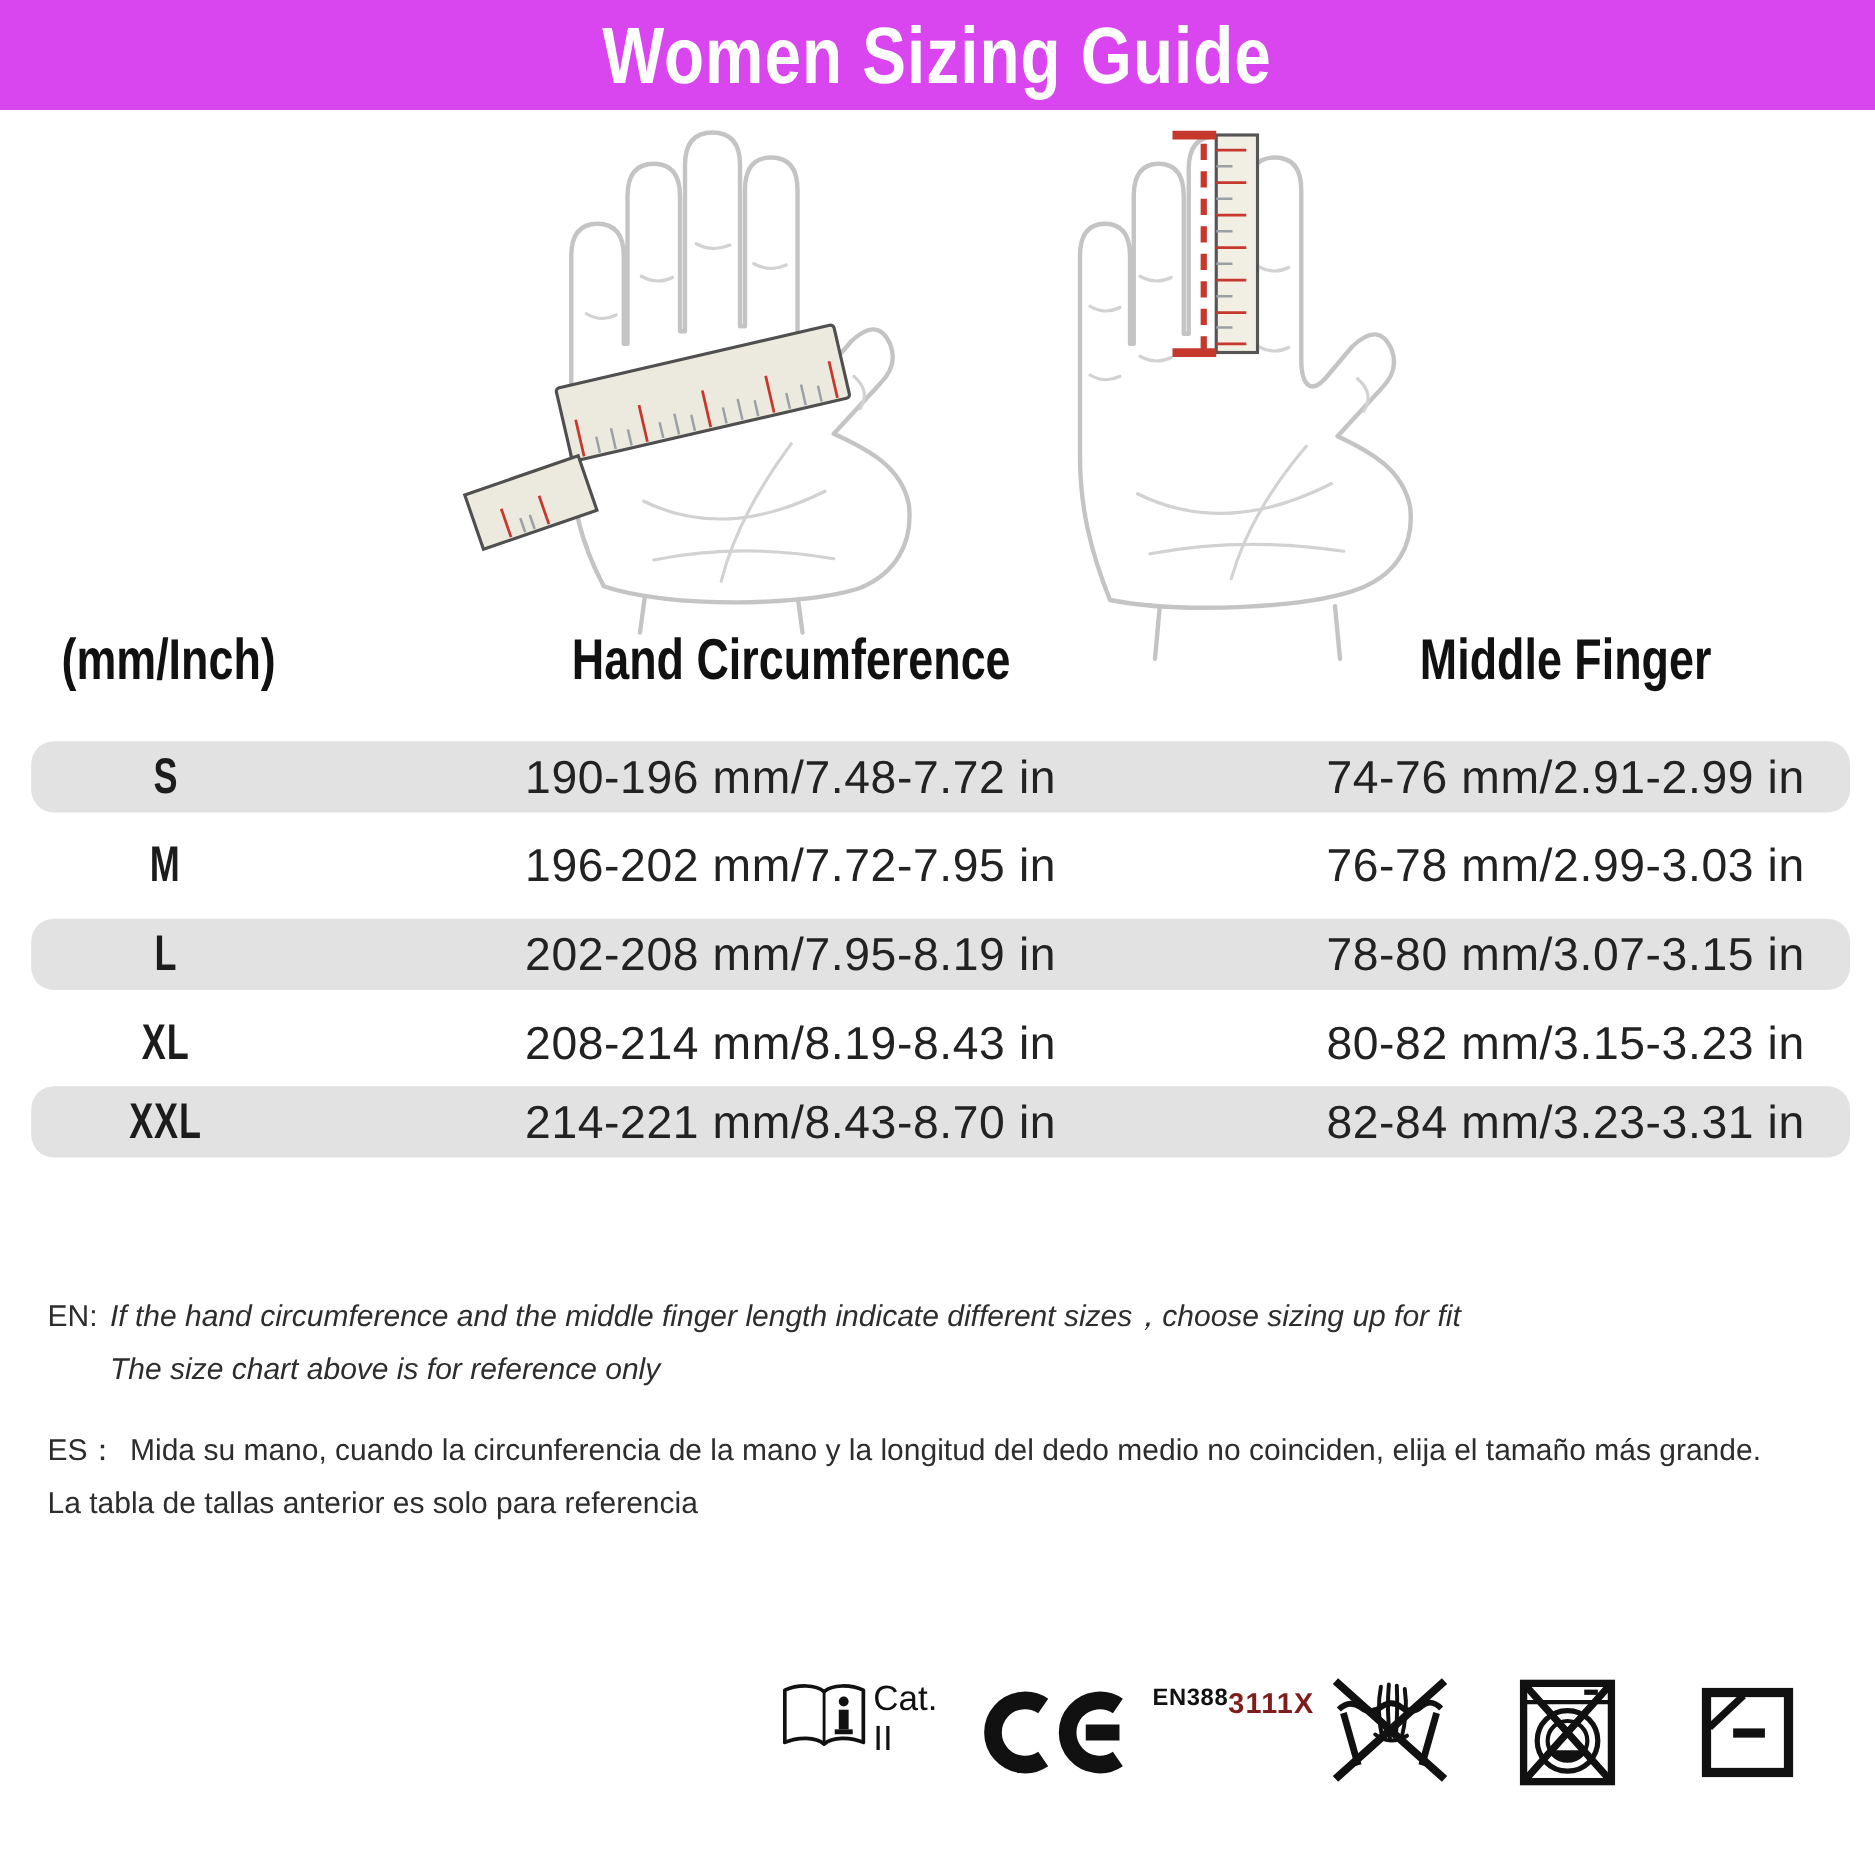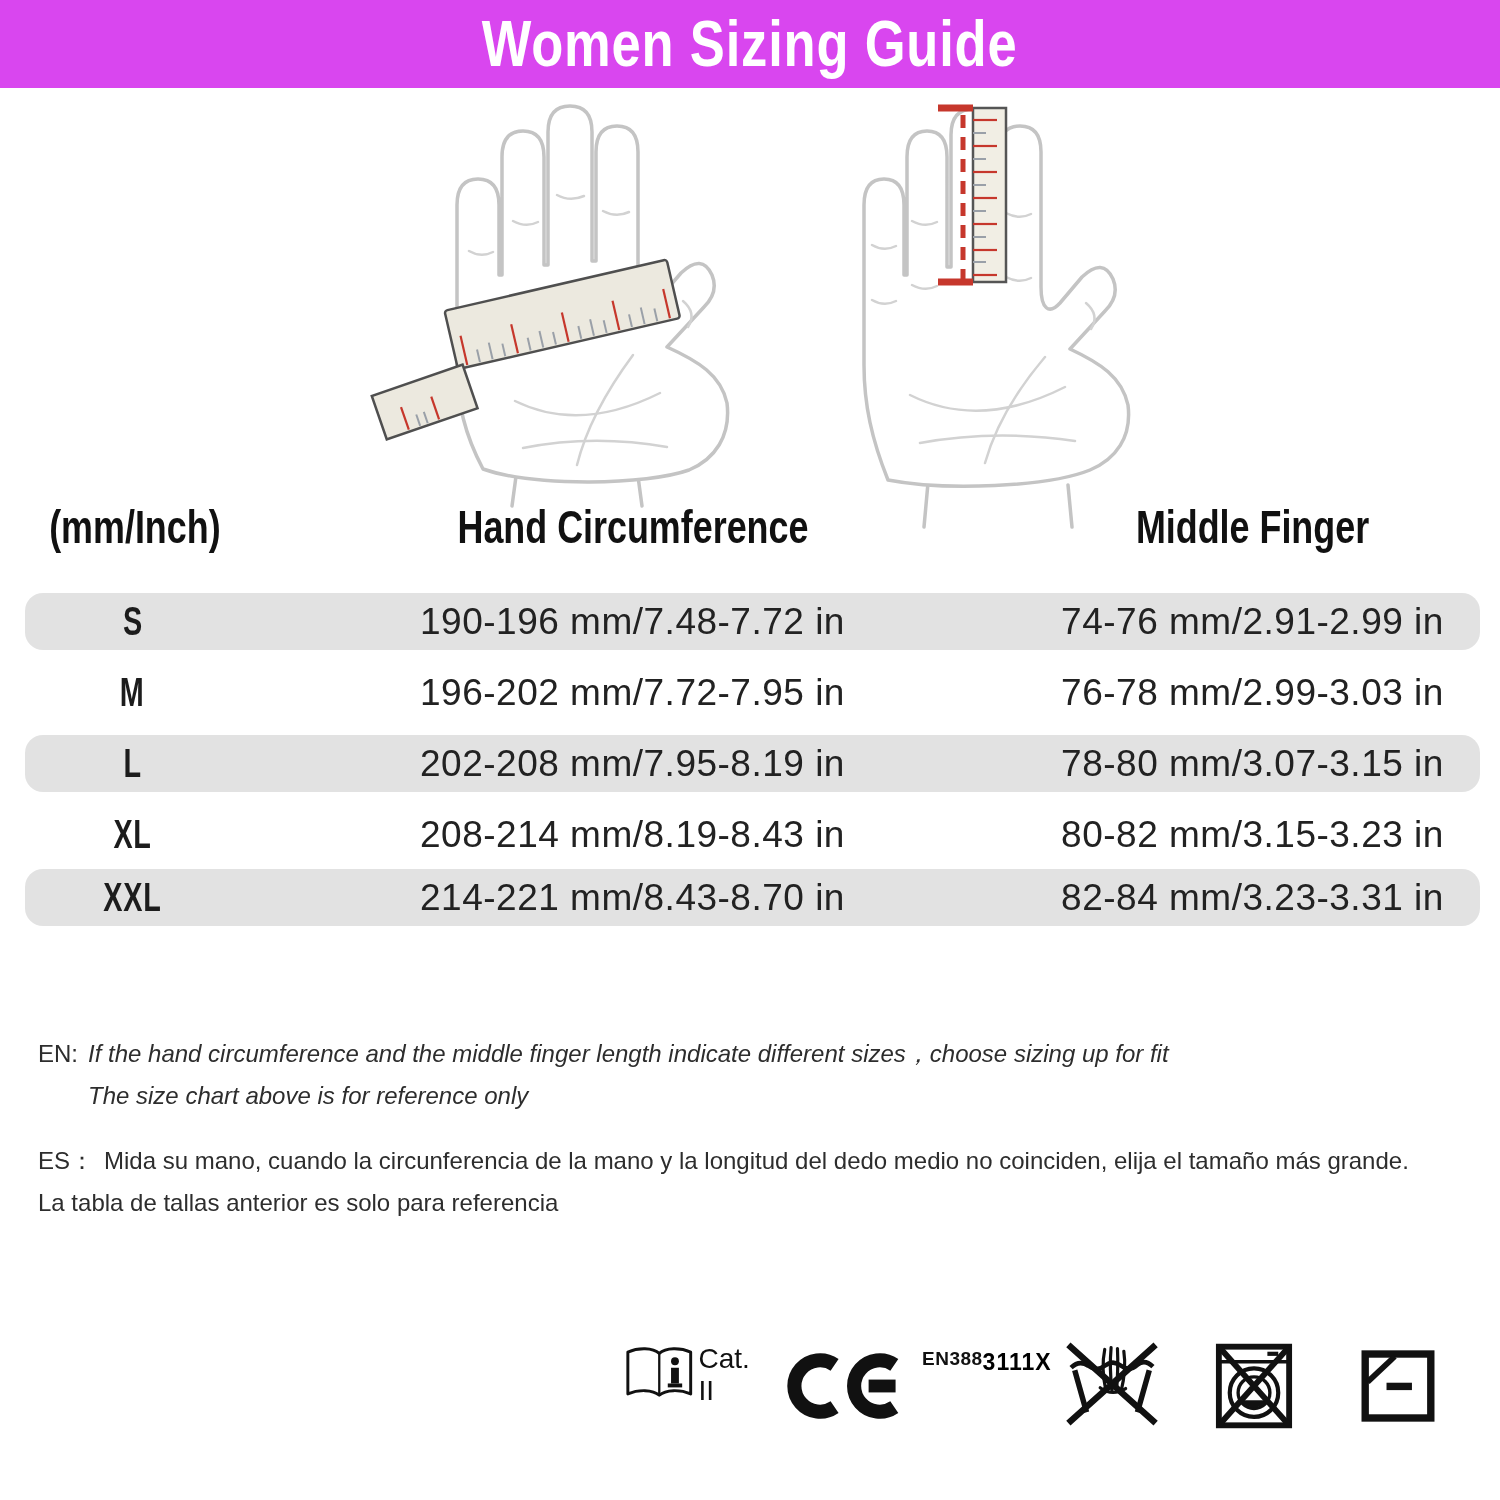--- a/index.html
+++ b/index.html
@@ -38,21 +38,21 @@
   .note { position:absolute; left:38px; font-size:24px; color:#2d2d2d; line-height:42px; }
   .note .lbl { display:inline-block; margin-right:10px; }
   #note-en { top:1033px; }
   #note-en .body { display:inline-block; vertical-align:top;font-style:italic; }
   #note-es { top:1140px; }
 
   
   .cert { position:absolute; display:flex; flex-direction:row; align-items:center; }
   .cert-label { font-size:28px; color:#111; margin-top:4px; }
   .cert-small { font-size:19px; font-weight:bold; color:#111; letter-spacing:.5px; }
-  .cert-rating { font-size:23px; font-weight:bold; color:#000000; letter-spacing:1px; }
+  .cert-rating { font-size:23px; font-weight:bold; color:#7f1d1d; letter-spacing:1px; }
   svg { display:block; }
 </style>
 </head>
 <body>
 
 <div id="page">
 
   <div class="title-bar">
     <span class="cond title-text">Women Sizing Guide</span>
   </div>

